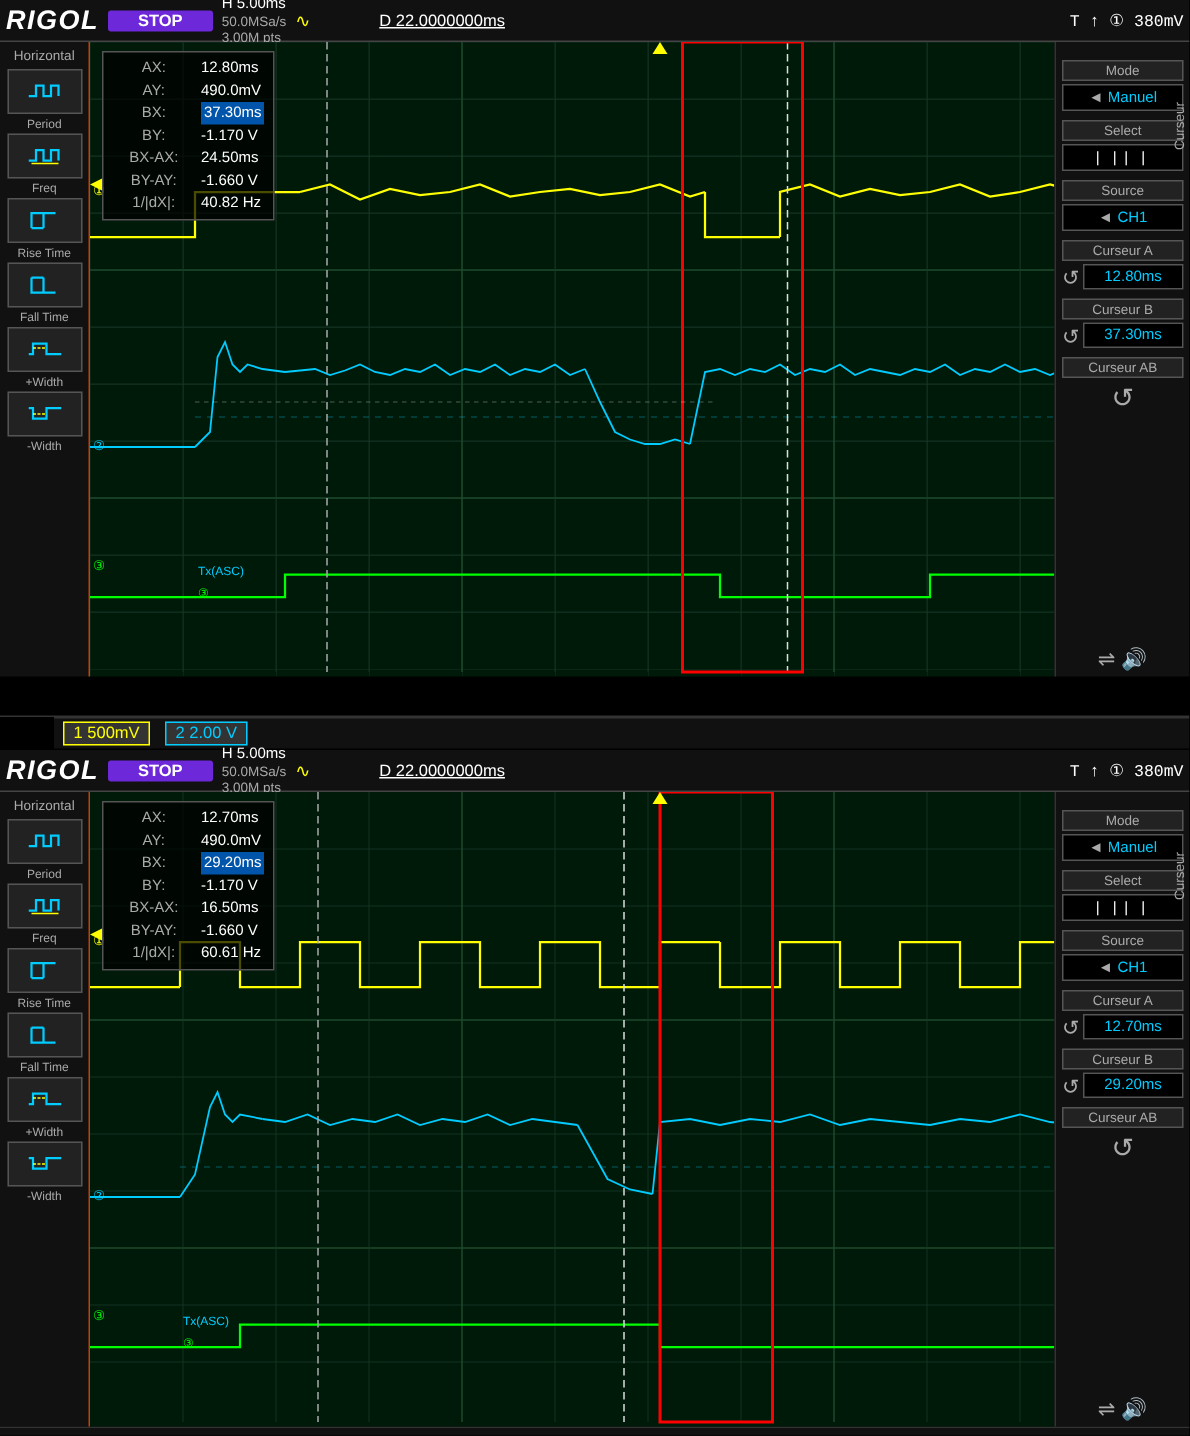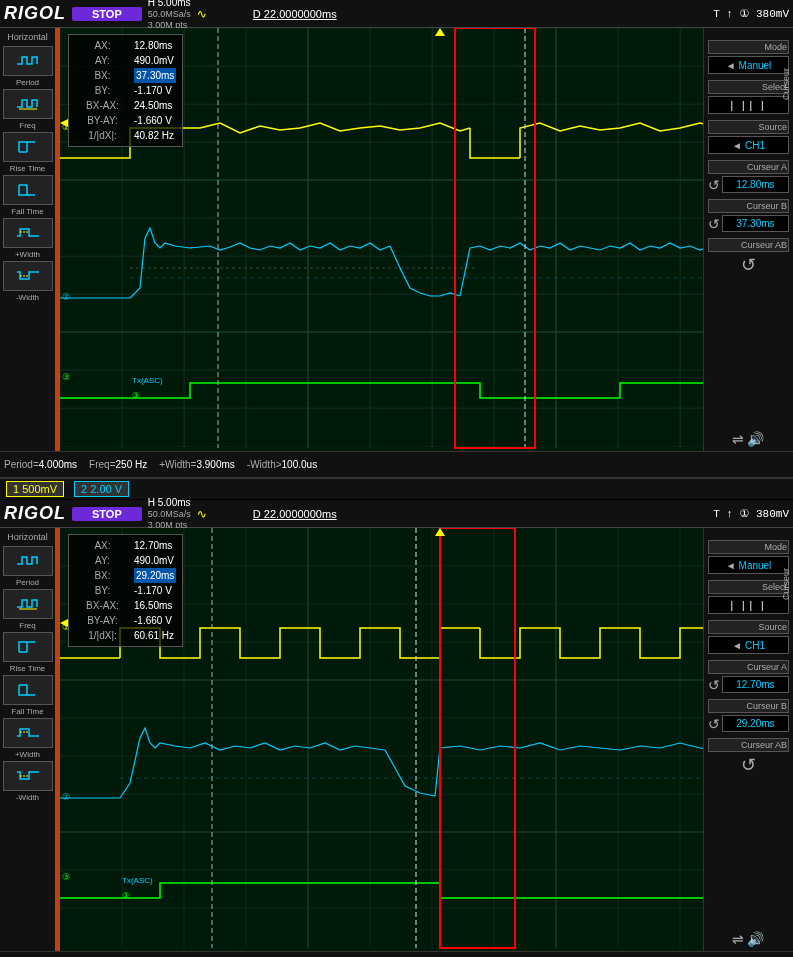--- a/index.html
+++ b/index.html
@@ -85,21 +85,21 @@
 
     
     .left-sidebar {
       width: 60px;
       background: #111;
       display: flex;
       flex-direction: column;
       align-items: center;
       padding: 4px 2px;
       gap: 2px;
-      border-right: 5px solid #c2410c;
+      border-right: 1px solid #c2410c;
     }
 
     .sidebar-label {
       color: #aaa;
       font-size: 9px;
       text-align: center;
       margin-bottom: 2px;
     }
 
     .sidebar-btn {
@@ -185,20 +185,21 @@
     
     .channel-row {
       height: 24px;
       background: #111;
       display: flex;
       align-items: center;
       padding: 0 6px;
       gap: 10px;
       font-size: 11px;
       border-top: 1px solid #333;
+      margin-left: 36px;
     }
 
     .ch1-indicator {
       background: #333;
       color: #ff0;
       padding: 1px 6px;
       font-size: 11px;
       border: 1px solid #ff0;
     }
 
@@ -224,21 +225,21 @@
     }
 
     .panel-section {
       width: 100%;
       margin-bottom: 4px;
     }
 
     .panel-section-title {
       color: #aaa;
       font-size: 9px;
-      text-align: right;
+      text-align: center;
       background: #222;
       padding: 1px;
       border: 1px solid #555;
       margin-bottom: 2px;
     }
 
     .panel-section-value {
       background: #000;
       color: #0cf;
       font-size: 10px;
@@ -505,26 +506,20 @@
         </div>
       </div>
 
       <div class="bottom-icons">
         <span style="font-size:14px;color:#aaa;">⇌</span>
         <span style="font-size:14px;color:#aaa;">🔊</span>
       </div>
     </div>
   </div>
 
-  <div class="bottom-meas">
-    <span class="meas-item">Period=<span>4.000ms</span></span>
-    <span class="meas-item">Freq=<span>250 Hz</span></span>
-    <span class="meas-item">+Width=<span>3.900ms</span></span>
-    <span class="meas-item">-Width&gt;<span>100.0us</span></span>
-  </div>
 </div>
 
 <div class="channel-row" style="background:#111;height:22px;border-bottom:1px solid #000;">
   <span class="ch1-indicator">1 <span>500mV</span></span>
   <span class="ch2-indicator">2 <span>2.00 V</span></span>
 </div>
 
 <div class="oscilloscope-panel">
 
   <div class="top-bar">

